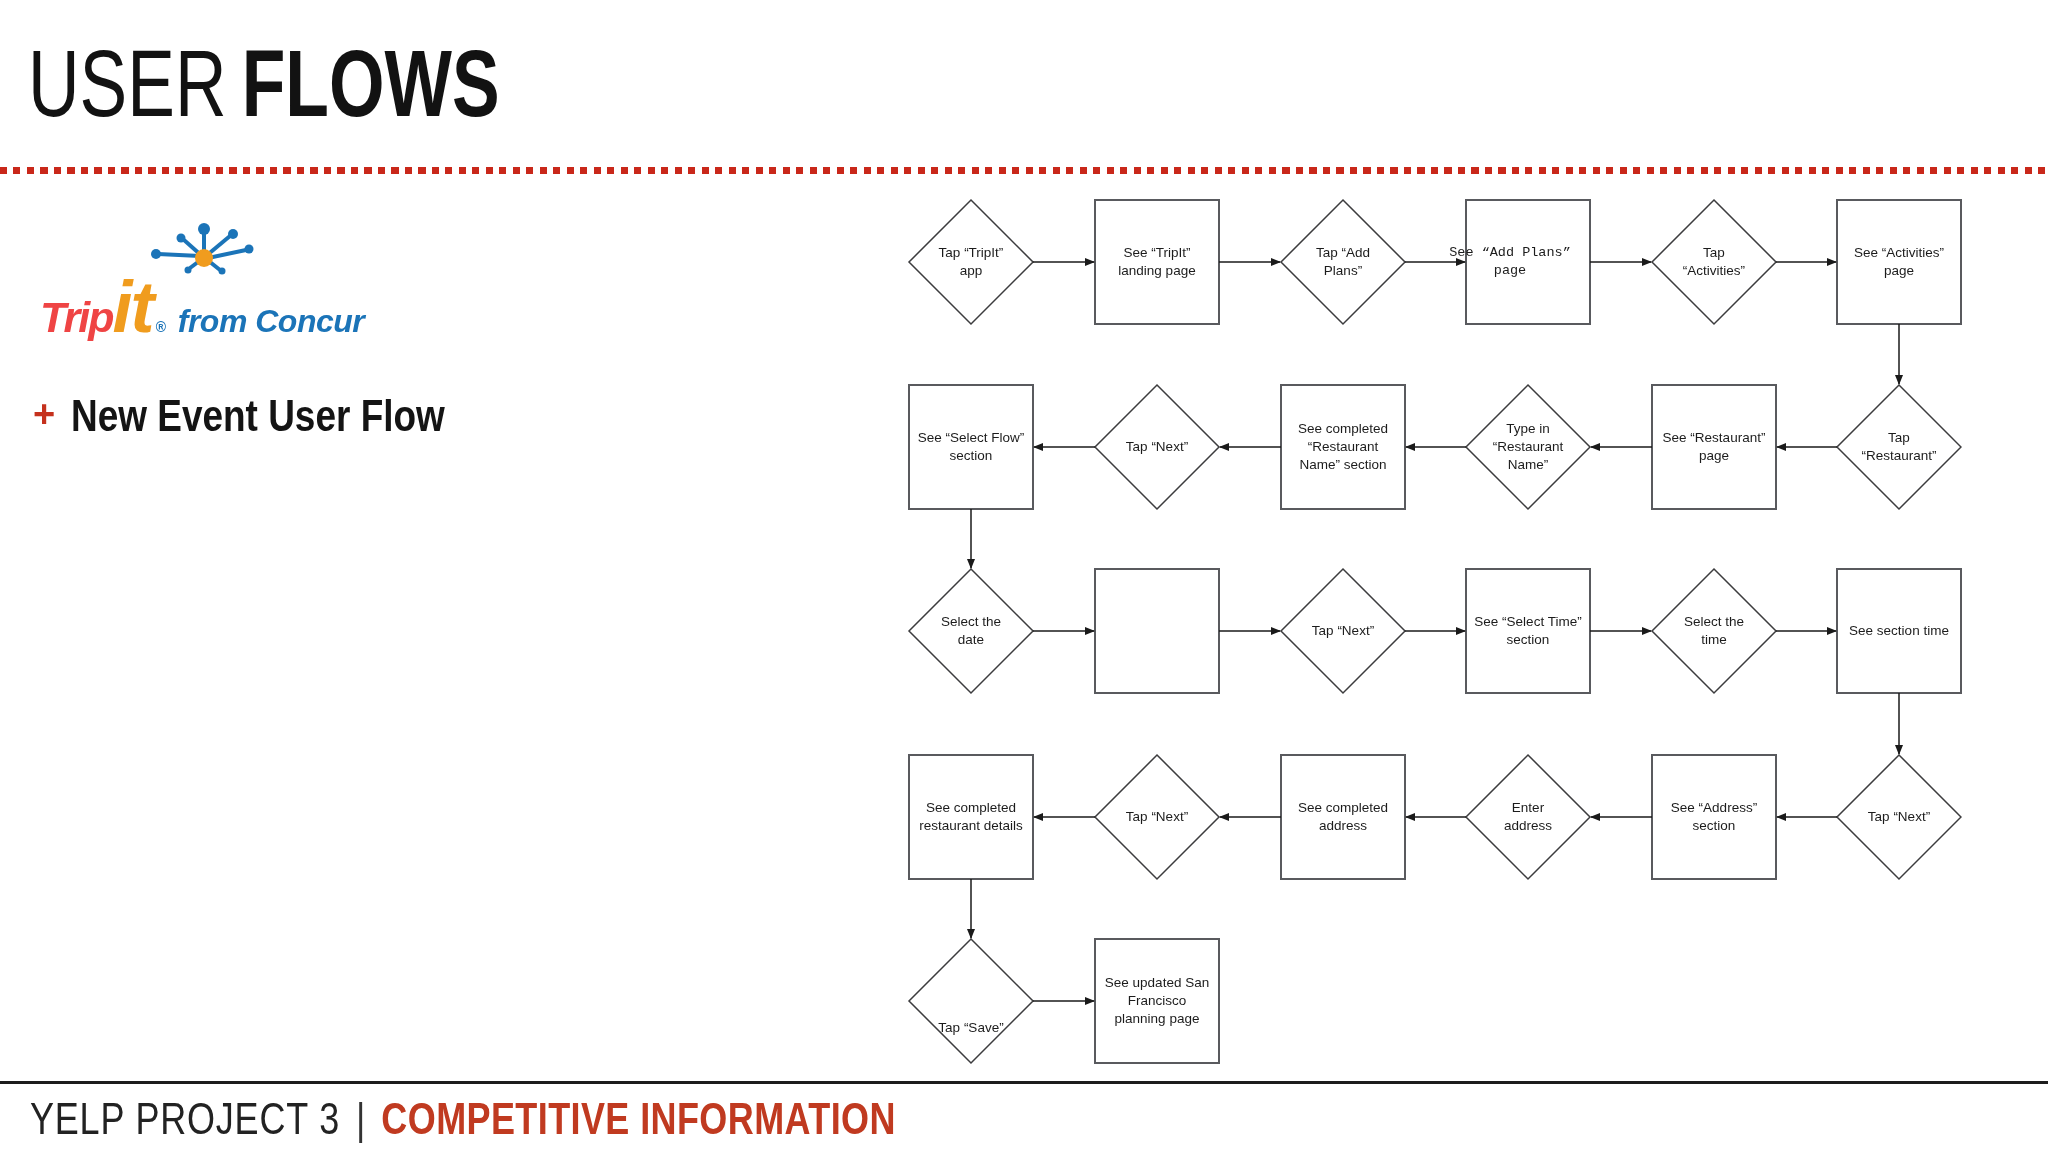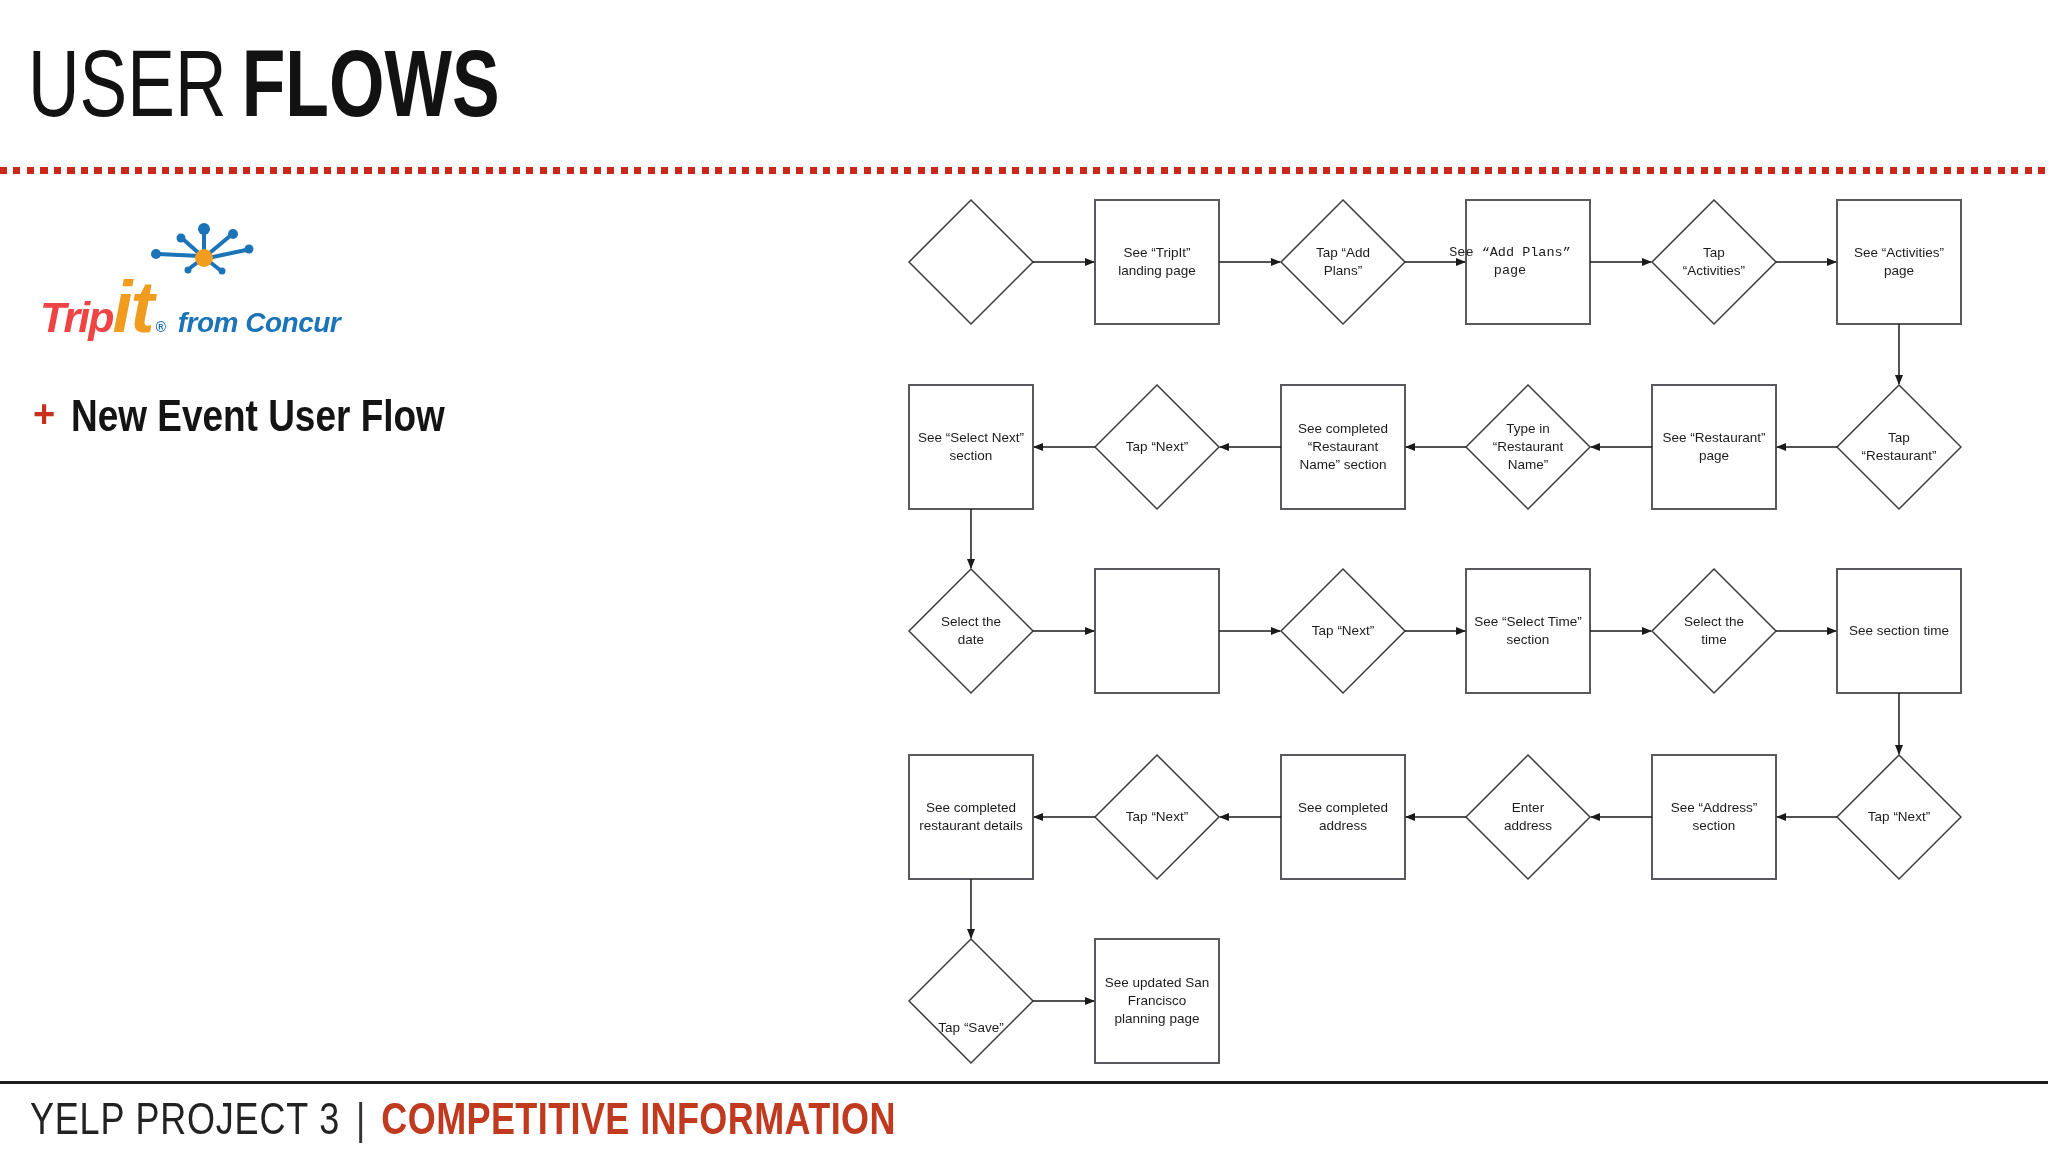--- a/index.html
+++ b/index.html
@@ -20,21 +20,21 @@
   }
   
   .starburst{position:absolute;left:148px;top:220px;}
   .logo-text{
     position:absolute;left:40px;top:266px;font-style:italic;font-weight:700;
     white-space:nowrap;
   }
   .logo-trip{font-size:43px;color:#ef4444;letter-spacing:-2px;}
   .logo-it{font-size:72px;color:#f09c1e;letter-spacing:-2px;}
   .logo-reg{font-size:14px;color:#1b74b8;margin-left:3px;}
-  .logo-concur{font-size:28px;color:#1b74b8;margin-left:12px;letter-spacing:-0.5px;}
+  .logo-concur{font-size:32px;color:#1b74b8;margin-left:12px;letter-spacing:-0.5px;}
   
   .bullet-row{position:absolute;left:33px;top:392px;white-space:nowrap;}
   .plus{color:#c5311d;font-size:38px;font-weight:700;vertical-align:top;line-height:1.2;}
   .bullet-label{
     display:inline-block;font-size:44px;font-weight:700;color:#141414;
     margin-left:16px;transform:scaleX(0.84);transform-origin:left top;line-height:1.1;
   }
   
   .flow{position:absolute;left:900px;top:190px;width:1062px;height:886px;}
   #flow-svg{position:absolute;left:0;top:0;}
@@ -148,31 +148,33 @@
         <line x1="999" y1="503" x2="999" y2="564" class="flow-arrow" marker-end="url(#arrowhead)"></line>
         <line x1="937" y1="627" x2="877" y2="627" class="flow-arrow" marker-end="url(#arrowhead)"></line>
         <line x1="752" y1="627" x2="691" y2="627" class="flow-arrow" marker-end="url(#arrowhead)"></line>
         <line x1="566" y1="627" x2="506" y2="627" class="flow-arrow" marker-end="url(#arrowhead)"></line>
         <line x1="381" y1="627" x2="320" y2="627" class="flow-arrow" marker-end="url(#arrowhead)"></line>
         <line x1="195" y1="627" x2="134" y2="627" class="flow-arrow" marker-end="url(#arrowhead)"></line>
         <line x1="71" y1="689" x2="71" y2="748" class="flow-arrow" marker-end="url(#arrowhead)"></line>
         <line x1="133" y1="811" x2="194" y2="811" class="flow-arrow" marker-end="url(#arrowhead)"></line>
       </svg>
     <div id="flow-nodes">
+        <div class="flow-label" style="left: 5px; top: 10px;">Tap “TripIt”
+app</div>
         <div class="flow-label" style="left: 191px; top: 10px;">See “TripIt”
 landing page</div>
         <div class="flow-label" style="left: 377px; top: 10px;">Tap “Add
 Plans”</div>
         <div class="flow-label" style="left: 544px; top: 10px; font-family: Liberation Mono, monospace;">See “Add Plans”
 page</div>
         <div class="flow-label" style="left: 748px; top: 10px;">Tap
 “Activities”</div>
         <div class="flow-label" style="left: 933px; top: 10px;">See “Activities”
 page</div>
-        <div class="flow-label" style="left: 5px; top: 195px;">See “Select Next”
+        <div class="flow-label" style="left: 5px; top: 195px;">See “Select Flow”
 section</div>
         <div class="flow-label" style="left: 191px; top: 195px;">Tap “Next”</div>
         <div class="flow-label" style="left: 377px; top: 195px;">See completed
 “Restaurant
 Name” section</div>
         <div class="flow-label" style="left: 562px; top: 195px;">Type in
 “Restaurant
 Name”</div>
         <div class="flow-label" style="left: 748px; top: 195px;">See “Restaurant”
 page</div>

